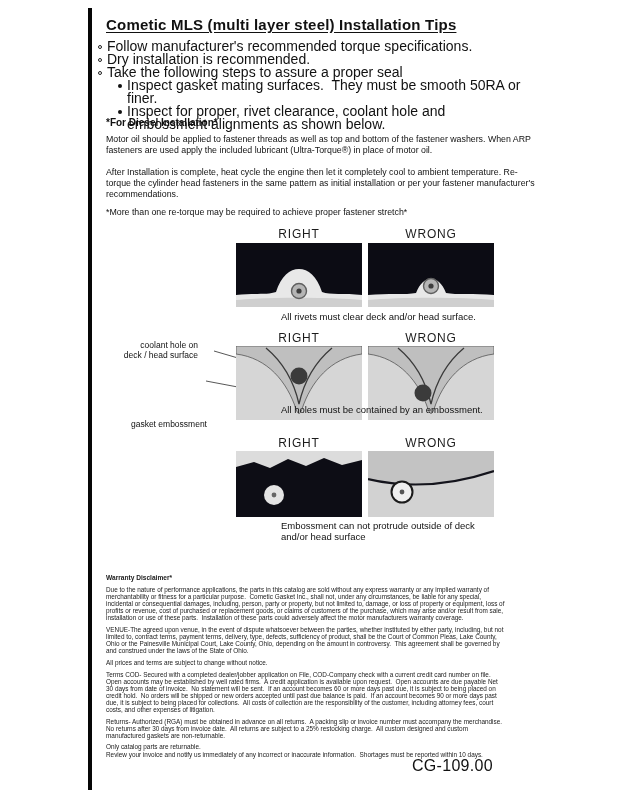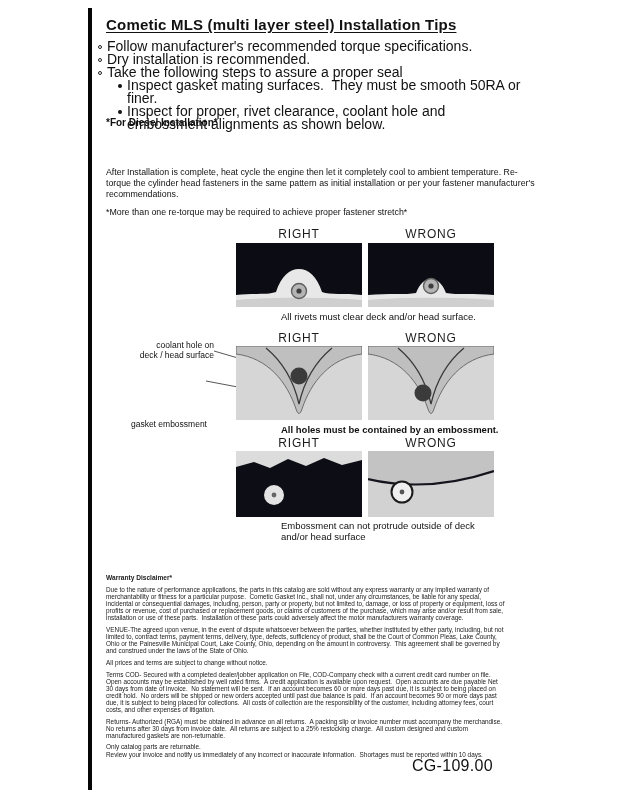--- a/index.html
+++ b/index.html
@@ -65,20 +65,21 @@
       <span class="dot"></span>
       <span class="pre">Inspect gasket mating surfaces.  They must be smooth 50RA or finer.</span>
     </div>
     <div class="tip sub">
       <span class="dot"></span>
       <span class="pre">Inspect for proper, rivet clearance, coolant hole and embossment alignments as shown below.</span>
     </div>
   </div>
 
   <div class="h2">*For Diesel Installation*</div>
+  <div class="para p1 pre">Motor oil should be applied to fastener threads as well as top and bottom of the fastener washers. When ARP fasteners are used apply the included lubricant (Ultra-Torque®) in place of motor oil.</div>
   <div class="para p2 pre">After Installation is complete, heat cycle the engine then let it completely cool to ambient temperature. Re-torque the cylinder head fasteners in the same pattern as initial installation or per your fastener manufacturer's recommendations.</div>
   <div class="para p3 pre">*More than one re-torque may be required to achieve proper fastener stretch*</div>
 
   <div class="hdr" style="left:236px; top:227px;">RIGHT</div>
   <div class="hdr" style="left:368px; top:227px;">WRONG</div>
 
   <svg class="img" style="left:236px; top:243px;" width="126" height="64" viewBox="0 0 126 64">
     <rect width="126" height="64" fill="#0c0c14"></rect>
     <path d="M0,64 L0,52 C18,50 32,52 40,49 C45,33 54,26 63,26 C72,26 81,33 86,49 C94,52 108,50 126,52 L126,64 Z" fill="#e8e8e8"></path>
     <path d="M0,64 L0,57 C30,54 96,54 126,57 L126,64 Z" fill="#cfcfcf"></path>
@@ -90,21 +91,21 @@
     <path d="M0,64 L0,52 C20,50 38,52 48,50 C52,40 57,36 63,36 C69,36 74,40 78,50 C88,52 106,50 126,52 L126,64 Z" fill="#e8e8e8"></path>
     <path d="M0,64 L0,57 C30,54 96,54 126,57 L126,64 Z" fill="#cfcfcf"></path>
     <circle cx="63" cy="43" r="7.5" fill="#b5b5b5" stroke="#5f5f5f" stroke-width="1.4"></circle>
     <circle cx="63" cy="43" r="2.6" fill="#3d3d3d"></circle>
   </svg>
   <div class="caption" style="top:311px;">All rivets must clear deck and/or head surface.</div>
 
   <div class="hdr" style="left:236px; top:331px;">RIGHT</div>
   <div class="hdr" style="left:368px; top:331px;">WRONG</div>
 
-  <div class="dlabel" style="left:128px; top:340px; width:86px;">
+  <div class="dlabel" style="left:112px; top:340px; width:86px;">
     <div>coolant hole on</div>
     <div>deck / head surface</div>
   </div>
   <div class="dlabel" style="left:110px; top:375px; width:97px;margin-top:44px;">gasket embossment</div>
 
   <svg class="leader" width="100" height="60" viewBox="0 0 100 60">
     <line x1="8" y1="7" x2="90" y2="31" stroke="#444" stroke-width="0.9"></line>
     <line x1="0" y1="37" x2="74" y2="51" stroke="#444" stroke-width="0.9"></line>
   </svg>
 
@@ -113,21 +114,21 @@
     <path d="M0,0 L126,0 L126,8 C94,12 75,36 66,63 C64,69 62,69 60,63 C51,36 32,12 0,8 Z" fill="#bfbfbf" stroke="#555" stroke-width="0.8"></path>
     <path d="M30,2 C48,17 58,36 63,58 C68,36 78,17 96,2" fill="none" stroke="#3a3a3a" stroke-width="1.3"></path>
     <circle cx="63" cy="30" r="8.5" fill="#3b3b3b"></circle>
   </svg>
   <svg class="img" style="left:368px; top:346px;" width="126" height="74" viewBox="0 0 126 74">
     <rect width="126" height="74" fill="#d6d6d6"></rect>
     <path d="M0,0 L126,0 L126,8 C94,12 75,36 66,63 C64,69 62,69 60,63 C51,36 32,12 0,8 Z" fill="#bfbfbf" stroke="#555" stroke-width="0.8"></path>
     <path d="M30,2 C48,17 58,36 63,58 C68,36 78,17 96,2" fill="none" stroke="#3a3a3a" stroke-width="1.3"></path>
     <circle cx="55" cy="47" r="8.5" fill="#3b3b3b"></circle>
   </svg>
-  <div class="caption" style="top:424px;font-weight:bold;">All holes must be contained by an embossment.</div>
+  <div class="caption" style="top:404px;">All holes must be contained by an embossment.</div>
 
   <div class="hdr" style="left:236px; top:436px;">RIGHT</div>
   <div class="hdr" style="left:368px; top:436px;">WRONG</div>
 
   <svg class="img" style="left:236px; top:451px;" width="126" height="66" viewBox="0 0 126 66">
     <rect width="126" height="66" fill="#dcdcdc"></rect>
     <path d="M0,16 L18,11 L34,17 L52,8 L70,15 L88,7 L106,14 L126,9 L126,66 L0,66 Z" fill="#0d0d15"></path>
     <circle cx="38" cy="44" r="10" fill="#e4e4e4"></circle>
     <circle cx="38" cy="44" r="2.4" fill="#666"></circle>
   </svg>

